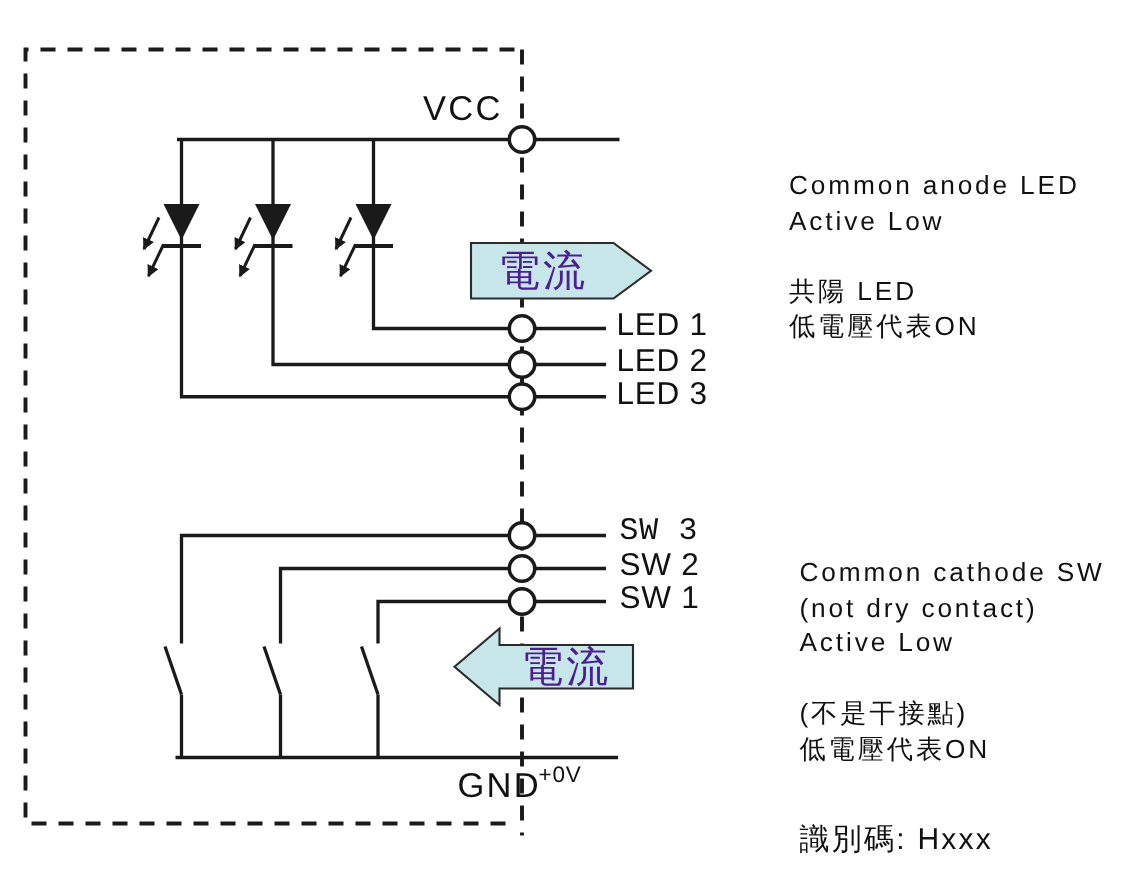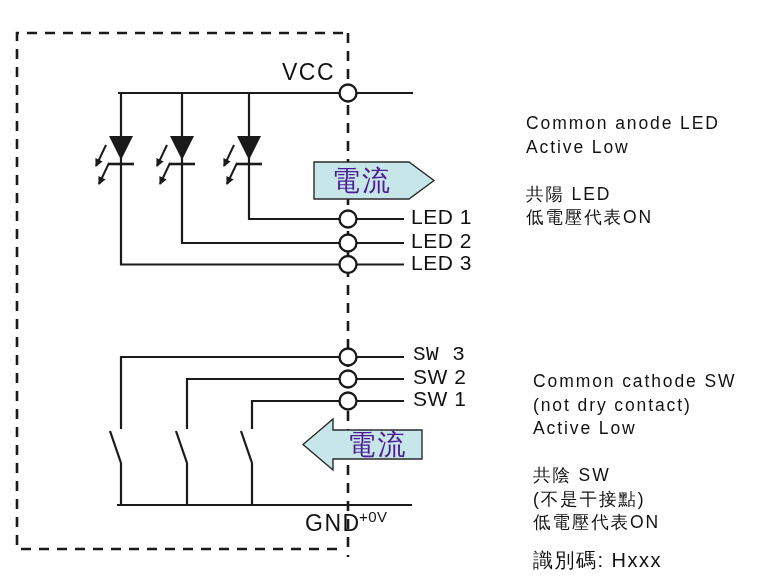--- a/index.html
+++ b/index.html
@@ -125,20 +125,19 @@
     <div class="note-spacer"></div>
     <div class="note-line">共陽 LED</div>
     <div class="note-line">低電壓代表ON</div>
   </div>
 
   <div class="note-block note-sw">
     <div class="note-line">Common cathode SW</div>
     <div class="note-line">(not dry contact)</div>
     <div class="note-line">Active Low</div>
     <div class="note-spacer"></div>
-    <div class="note-line">共陰 SW</div>
     <div class="note-line">(不是干接點)</div>
     <div class="note-line">低電壓代表ON</div>
   </div>
 
   <div class="lbl lbl-idcode">識別碼: Hxxx</div>
 
 </div>
 
 </body></html>

